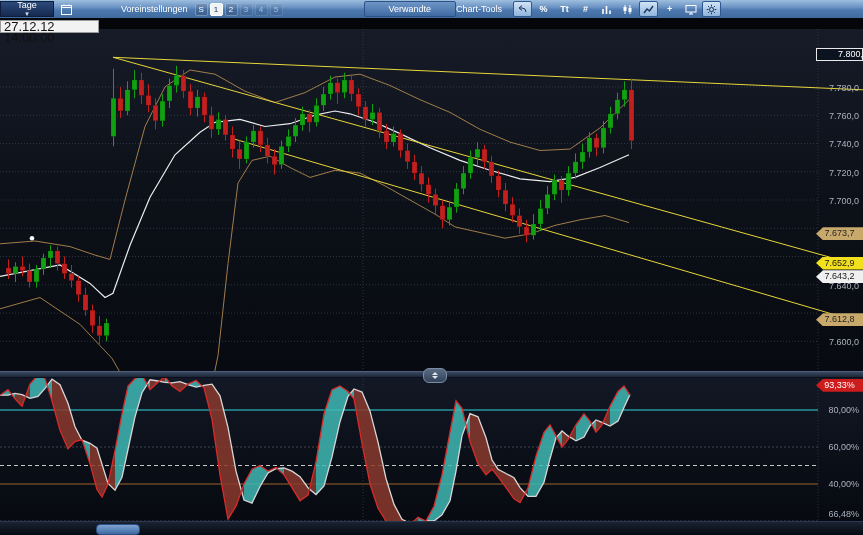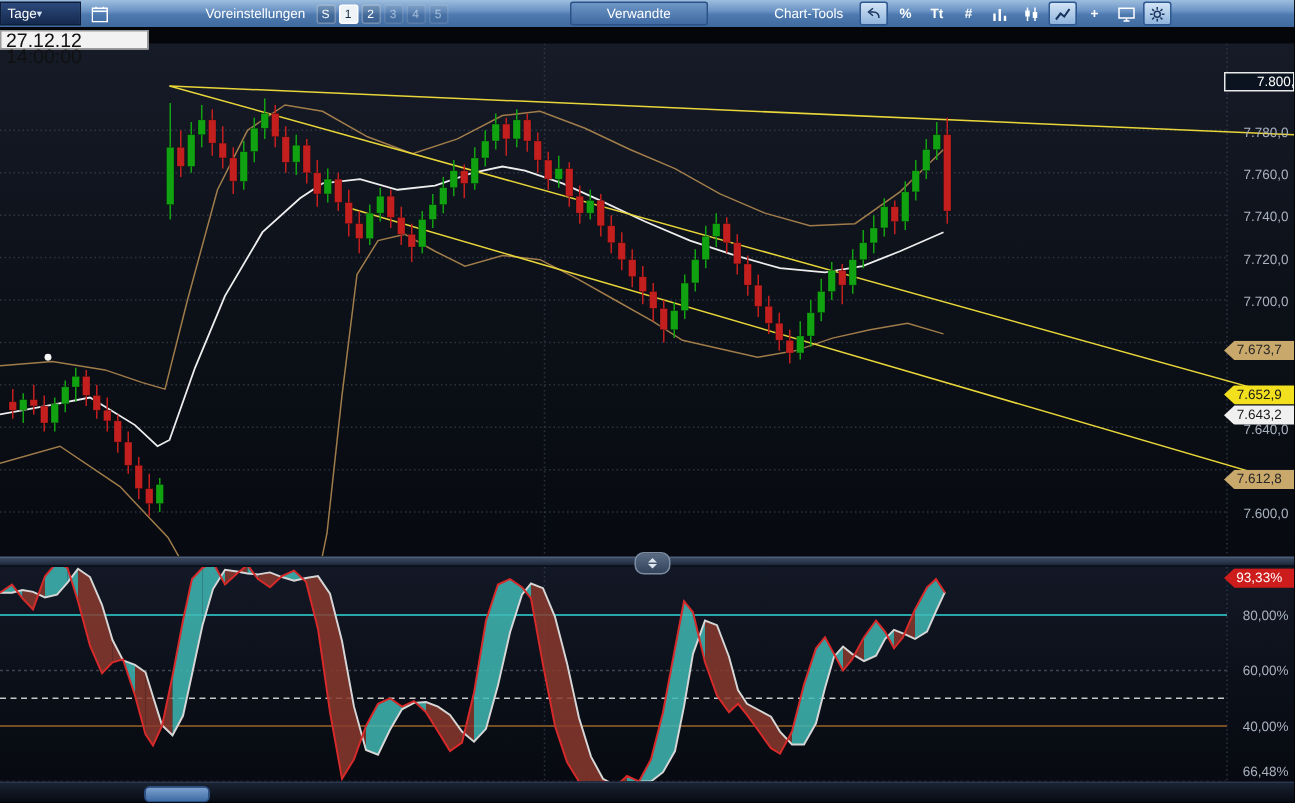--- a/index.html
+++ b/index.html
@@ -5,35 +5,35 @@
   html,body{margin:0;padding:0;background:#000;}
   body{width:863px;height:535px;overflow:hidden;font-family:"Liberation Sans",sans-serif;}
   .app{position:relative;width:863px;height:535px;background:#04060a;overflow:hidden;}
 
   
   .toolbar{position:absolute;top:0;left:0;right:0;height:18px;z-index:10;
     background:linear-gradient(180deg,#9dbede 0%,#6b93c4 40%,#4d79af 55%,#3f6aa0 100%);
     display:flex;align-items:center;font-size:9px;color:#fff;}
   .tf-dropdown{width:54px;height:16px;margin:1px 2px 1px 0;box-sizing:border-box;
     background:linear-gradient(180deg,#2c4a7c,#15294e);border:1px solid #0d1d3a;
-    display:flex;align-items:center;justify-content:flex-start;padding:0 4px;cursor:default;}
+    display:flex;align-items:center;justify-content:center;padding:0 4px;cursor:default;flex-direction:column;}
   .caret{font-size:7px;color:#cfe0f2;}
   .icon-btn{width:17px;height:14px;display:flex;align-items:center;justify-content:center;
     border:1px solid transparent;border-radius:2px;margin:0 1px;color:#fff;}
   .icon-btn.active{background:linear-gradient(180deg,#d2e4f6,#8fb4dc);border-color:#2f5890;color:#1a3560;}
   .icon-btn .tglyph{font-size:9px;font-weight:bold;line-height:1;}
-  .vore{margin-left:60px;white-space:nowrap;}
+  .vore{margin-left:44px;white-space:nowrap;}
   .presets{display:flex;align-items:center;margin-left:6px;}
   .preset-btn{min-width:13px;height:13px;box-sizing:border-box;display:flex;align-items:center;justify-content:center;
     border:1px solid rgba(255,255,255,.28);border-radius:2px;margin:0 1px;font-size:8px;color:#fff;background:rgba(0,0,0,.12);}
   .preset-btn.active{background:#eef3f8;color:#1c2c44;border-color:#fff;}
   .preset-btn.dim{opacity:.45;}
   .btn-verwandte{height:14px;padding:0 24px;margin-left:80px;display:flex;align-items:center;
     background:linear-gradient(180deg,#6e96c6,#3f6aa2);border:1px solid #2c5187;border-radius:2px;white-space:nowrap;}
-  .chart-tools-label{margin-left:44px;white-space:nowrap;}
+  .chart-tools-label{white-space:nowrap;}
   .tool-icons{display:flex;align-items:center;margin-left:10px;}
 
   
   .dateaxis{position:absolute;top:18px;left:0;right:0;height:11px;z-index:4;box-sizing:border-box;
     background:linear-gradient(180deg,#33517e,#1e3558);border-bottom:1px solid #0a1322;
     font-size:9px;color:#d5dfec;}
   .dateaxis span{position:absolute;top:0;line-height:10px;}
 
   
   .tsbox{position:absolute;top:20px;left:0;width:99px;height:13px;z-index:6;box-sizing:border-box;

